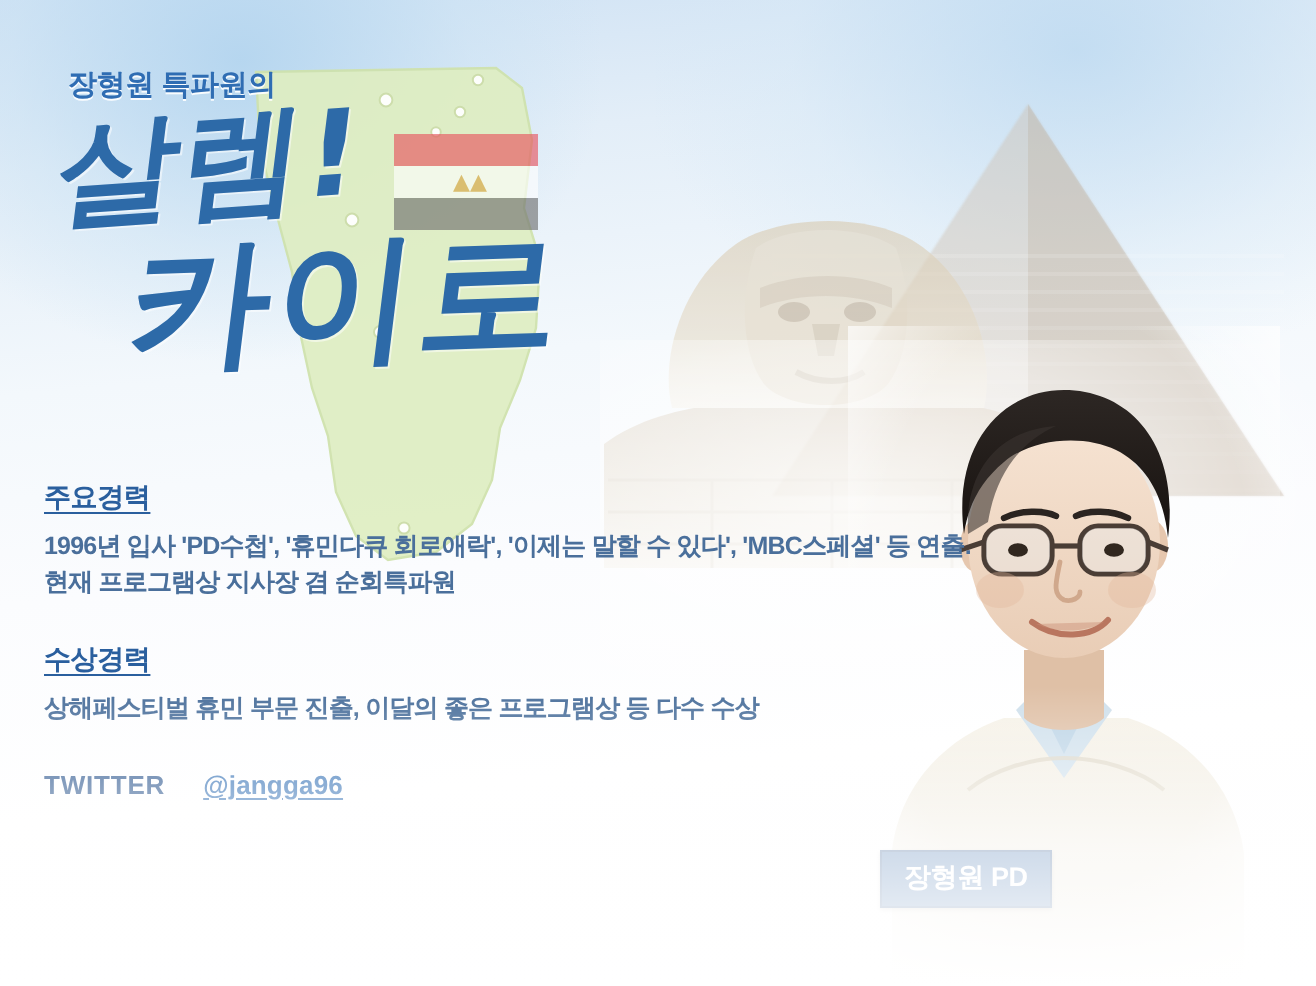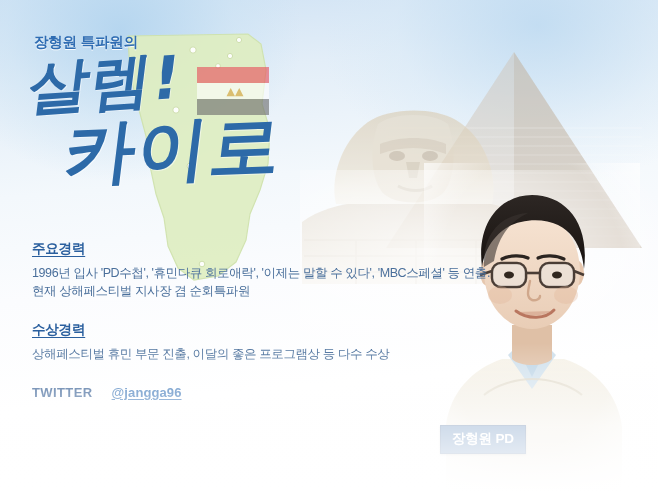--- a/index.html
+++ b/index.html
@@ -167,39 +167,40 @@
     color: #2d6aa8;
     font-family: "DejaVu Sans", sans-serif;
     transform: skewX(-9deg) rotate(-2deg);
     letter-spacing: 2px;
     text-shadow: 1px 1px 0 rgba(255,255,255,0.5);
   }
 
   
   .info-block {
     position: absolute;
-    left: 32px; top: 240px;
+    left: 22px; top: 240px;
     width: 470px;
   }
   .sec-heading {
     font-size: 13.5px;
     font-weight: bold;
     color: #2a5f9e;
     text-decoration: underline;
     text-underline-offset: 3px;
     margin: 0 0 7px 0;
     letter-spacing: -0.2px;
   }
   .sec-body {
     font-size: 12.5px;
     line-height: 17.5px;
     color: #4a6f9b;
     letter-spacing: -0.4px;
     margin: 0;
     white-space: nowrap;
+    font-weight: bold;
   }
   .sec-spacer { height: 21px; }
 
   .social-row {
     display: flex;
     align-items: center;
     margin-top: 21px;
   }
   .social-label {
     font-size: 13px;
@@ -395,21 +396,21 @@
       <path d="M60,232 C72,222 92,216 108,216 C126,216 146,222 158,232" stroke="#dcd4c3" stroke-width="2" fill="none" opacity="0.8"></path>
 
       <rect x="0" y="0" width="216" height="330" fill="url(#photoFade)"></rect>
     </svg>
   </div>
 
   <div class="info-block">
 
     <div class="sec-heading">주요경력</div>
     <p class="sec-body">1996년 입사  'PD수첩', '휴민다큐 회로애락', '이제는 말할 수 있다', 'MBC스페셜' 등 연출.</p>
-    <p class="sec-body">현재 상해페스티벌 지사장 겸 순회특파원</p>
+    <p class="sec-body">현재 프로그램상 지사장 겸 순회특파원</p>
 
     <div class="sec-spacer"></div>
 
     <div class="sec-heading">수상경력</div>
     <p class="sec-body">상해페스티벌 휴민 부문 진출, 이달의 좋은 프로그램상 등 다수 수상</p>
 
     <div class="social-row">
       <span class="social-label">TWITTER</span>
       <a class="social-handle" href="#">@jangga96</a>
     </div>

